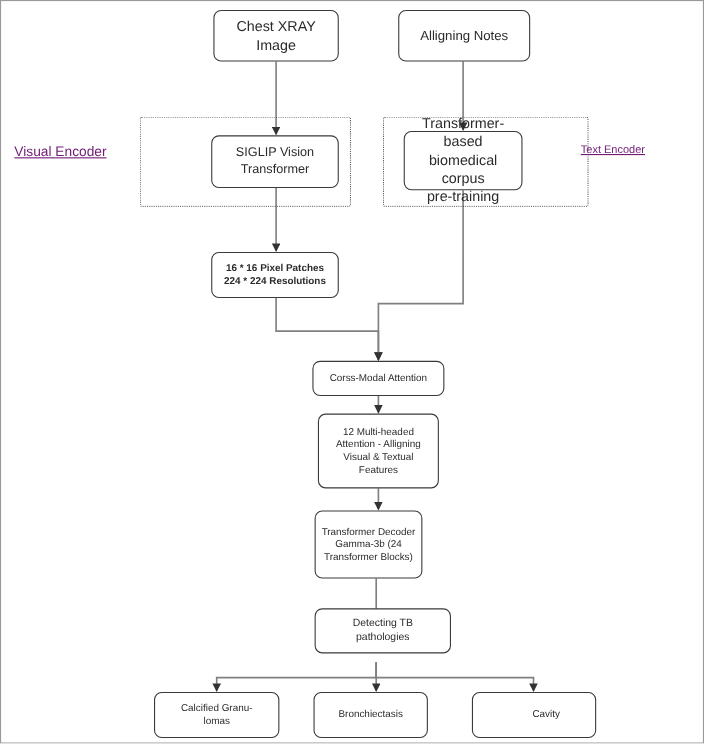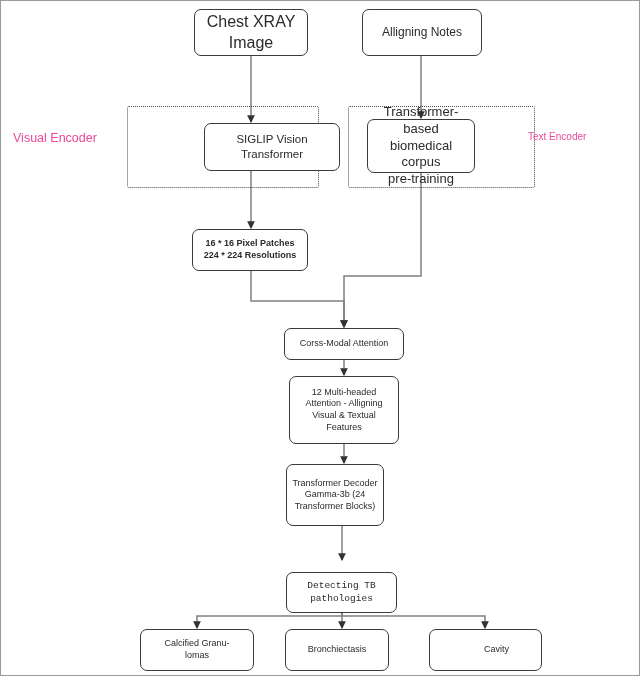--- a/index.html
+++ b/index.html
@@ -49,23 +49,24 @@
   .group-box {
     position: absolute;
     box-sizing: border-box;
     border: 1.5px dotted #4a4a4a;
     border-radius: 2px;
     background: transparent;
     z-index: 1;
   }
   .side-label {
     position: absolute;
-    color: #ec4899;
+    color: #701a75;
     white-space: nowrap;
     z-index: 3;
+    text-decoration: underline;
   }
 </style>
 </head>
 <body>
 
 <div id="figure">
 
   <svg id="svg-layer" viewBox="0 0 640 676">
     <defs>
       <marker id="arrow" viewBox="0 0 10 10" refX="8.6" refY="5" markerWidth="5.2" markerHeight="5.2" orient="auto-start-reverse">
@@ -87,29 +88,29 @@
     </g>
   </svg>
 
   <div class="group-box" style="left:126px; top:105px; width:192px; height:82px;"></div>
   <div class="group-box" style="left:347px; top:105px; width:187px; height:82px;"></div>
 
   <div class="side-label" style="left:12px; top:130px; font-size:12.5px;">Visual Encoder</div>
   <div class="side-label" style="left:527px; top:130px; font-size:10px;">Text Encoder</div>
 
   <div class="node" style="left:193px; top:8px; width:114px; height:47px;">
-    <span class="node-label" style="font-size:16px;">Chest XRAY
+    <span class="node-label" style="font-size:13px;">Chest XRAY
 Image</span>
   </div>
 
   <div class="node" style="left:361px; top:8px; width:120px; height:47px;">
     <span class="node-label" style="font-size:12px;">Alligning Notes</span>
   </div>
 
-  <div class="node" style="left:191px; top:122px; width:136px; height:48px;margin-left:12px;">
+  <div class="node" style="left:191px; top:122px; width:116px; height:48px;">
     <span class="node-label" style="font-size:11.5px;">SIGLIP Vision
 Transformer</span>
   </div>
 
   <div class="node" style="left:366px; top:118px; width:108px; height:54px;">
     <span class="node-label" style="font-size:13px;">Transformer-based
 biomedical corpus
 pre-training</span>
   </div>
 
@@ -128,21 +129,21 @@
 Visual &amp; Textual
 Features</span>
   </div>
 
   <div class="node" style="left:285px; top:463px; width:98px; height:62px;">
     <span class="node-label" style="font-size:9px;">Transformer Decoder
 Gamma-3b (24
 Transformer Blocks)</span>
   </div>
 
-  <div class="node" style="left:285px; top:571px; width:111px; height:41px;font-family:Liberation Mono, monospace;">
+  <div class="node" style="left:285px; top:552px; width:124px; height:41px;">
     <span class="node-label" style="font-size:9.5px;">Detecting TB
 pathologies</span>
   </div>
 
   <div class="node" style="left:139px; top:628px; width:114px; height:42px;">
     <span class="node-label" style="font-size:9px;">Calcified Granu-
 lomas</span>
   </div>
 
   <div class="node" style="left:284px; top:628px; width:104px; height:42px;">

